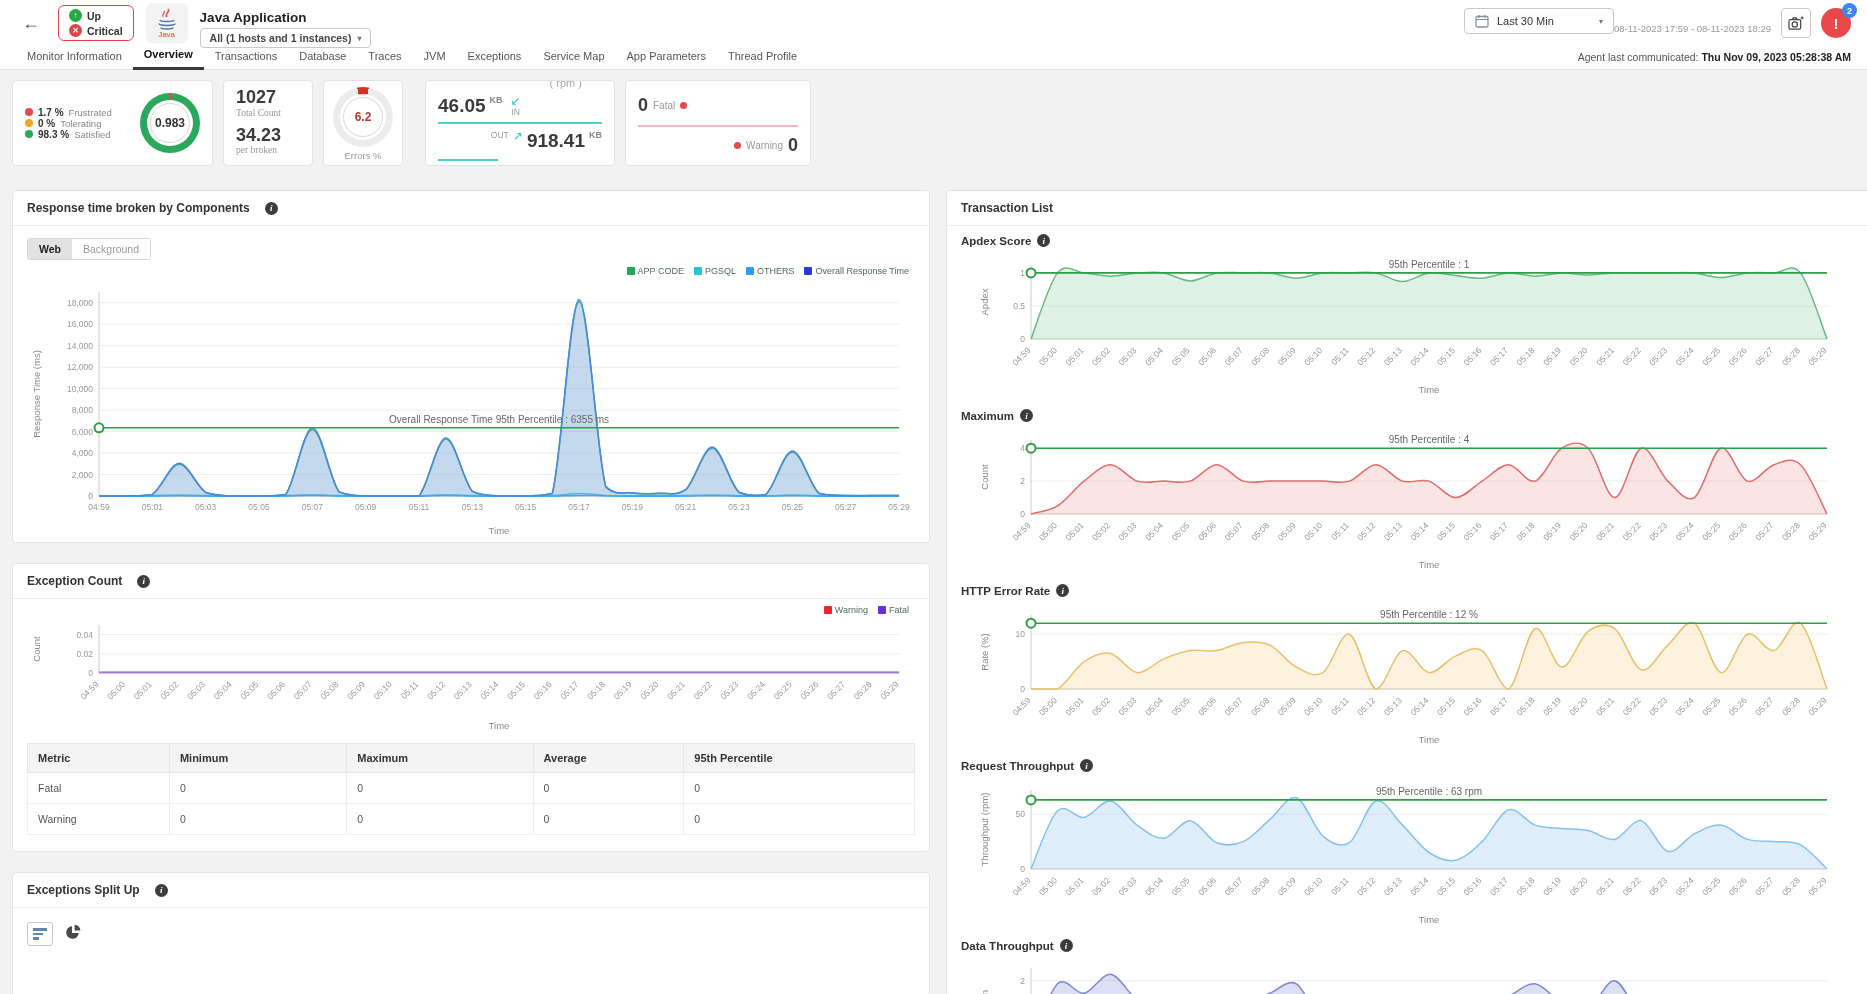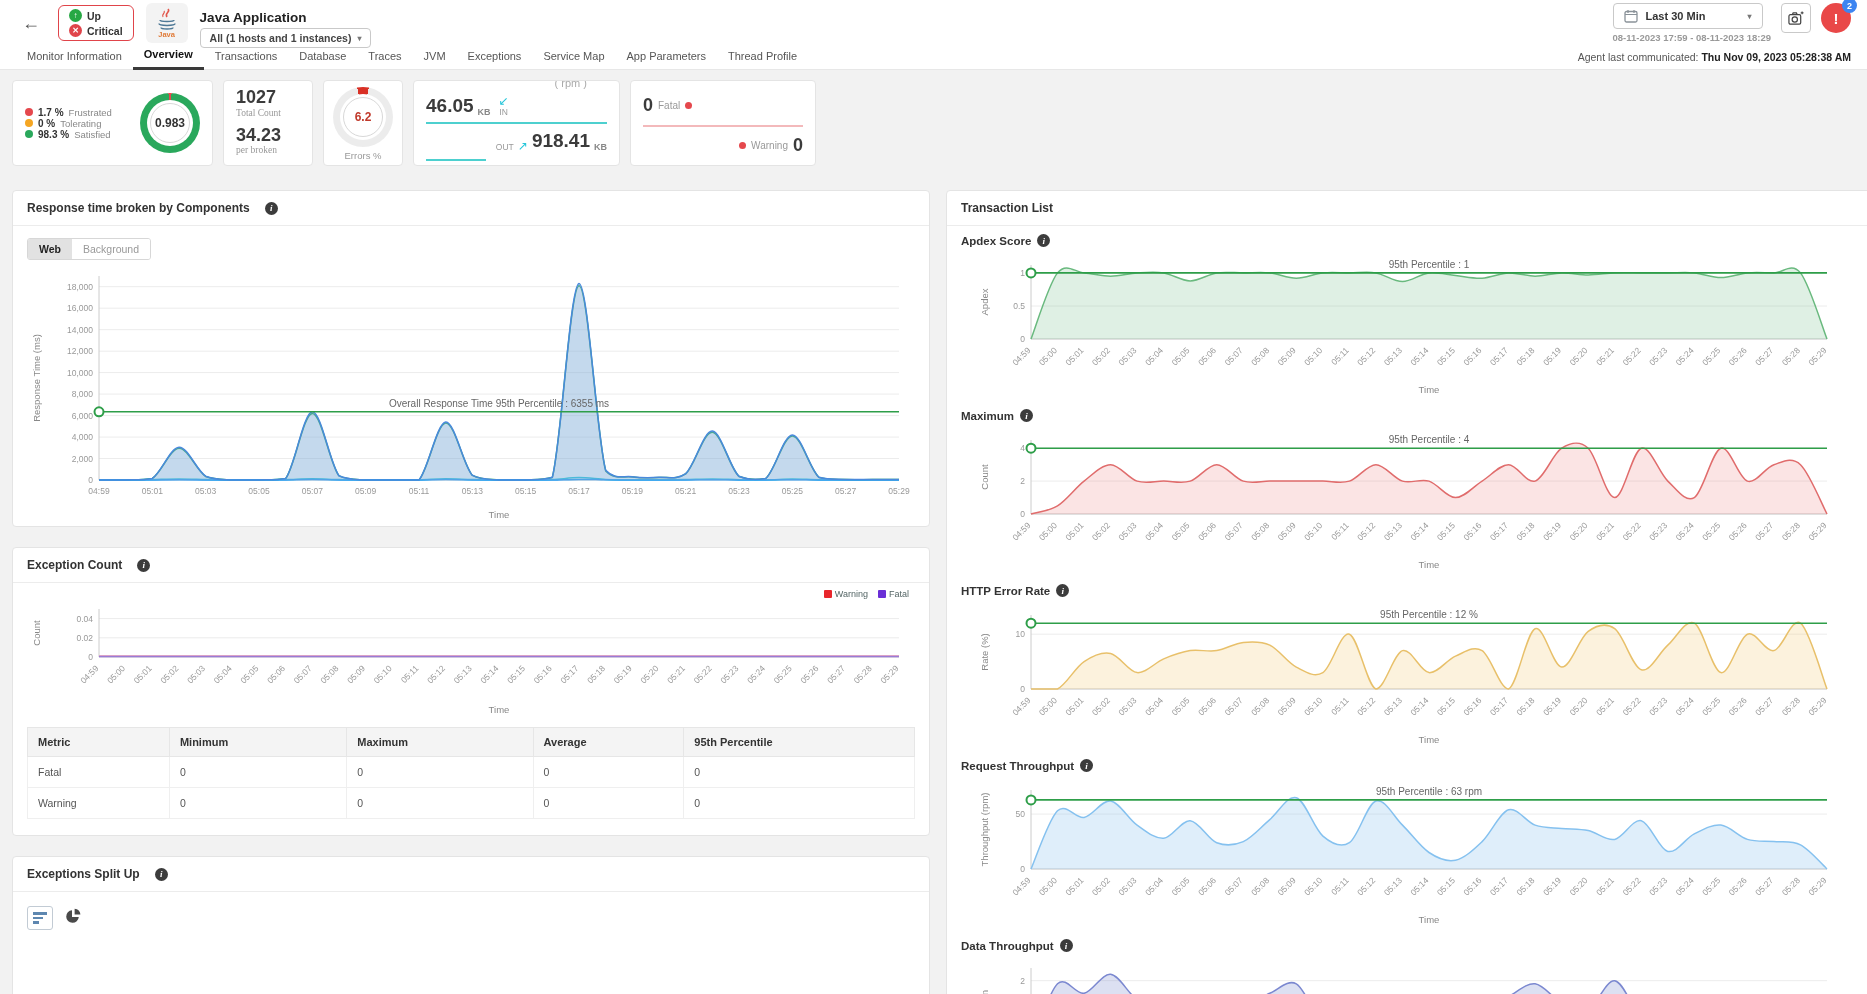--- a/index.html
+++ b/index.html
@@ -13,21 +13,21 @@
   .cir{width:13px;height:13px;border-radius:50%;color:#fff;font-size:8px;display:inline-flex;align-items:center;justify-content:center;font-weight:bold;line-height:1;}
   .cir.up{background:#27a844;}
   .cir.cr{background:#e0444a;}
   .javatile{width:42px;height:40px;background:#f3f3f3;border-radius:6px;display:flex;flex-direction:column;align-items:center;justify-content:center;}
   .javaword{font-size:7.5px;font-weight:bold;color:#e07b39;margin-top:-2px;}
   .titleblock{display:flex;flex-direction:column;gap:3px;}
   .apptitle{font-size:13.5px;font-weight:bold;color:#222;margin-top:12px;}
   .scopesel{display:inline-flex;align-items:center;gap:6px;border:1px solid #c9c9c9;border-radius:4px;padding:3px 9px;font-size:10.5px;font-weight:bold;color:#444;background:#fff;cursor:pointer;width:max-content;}
   .caret{font-size:8px;color:#777;}
   .topright{margin-left:auto;display:flex;align-items:flex-start;gap:10px;}
-  .timepicker{display:flex;flex-direction:column;align-items:flex-start;font-weight:bold;}
+  .timepicker{display:flex;align-items:flex-end;}
   .tpbox{display:flex;align-items:center;gap:8px;border:1px solid #c9c9c9;border-radius:4px;padding:5px 10px;min-width:150px;background:#fff;cursor:pointer;}
   .tplabel{font-size:11px;color:#333;flex:1;}
   .tpsub{font-size:9.5px;color:#999;margin-top:3px;}
   .iconbtn{width:30px;height:30px;border:1px solid #c9c9c9;border-radius:4px;background:#fff;display:flex;align-items:center;justify-content:center;cursor:pointer;}
   .alert{width:30px;height:30px;border-radius:50%;background:#e94848;color:#fff;display:flex;align-items:center;justify-content:center;font-weight:bold;font-size:15px;position:relative;cursor:pointer;}
   .alertbadge{position:absolute;top:-5px;right:-6px;min-width:15px;height:15px;border-radius:50%;background:#3d85f1;color:#fff;font-size:9px;font-weight:bold;display:flex;align-items:center;justify-content:center;}
   
   .tabs{display:flex;align-items:center;background:#fff;padding:0 16px;height:26px;border-bottom:1px solid #e7e7e7;}
   .tab{font-size:11px;color:#555;padding:5px 11px 7px;cursor:pointer;white-space:nowrap;}
   .tab.on{color:#111;font-weight:bold;border-bottom:3px solid #3a3a3a;}
@@ -49,23 +49,23 @@
   .donutval{position:absolute;inset:0;display:flex;align-items:center;justify-content:center;font-size:12px;font-weight:bold;color:#333;z-index:1;}
   .donut.err .donutval{color:#c0392b;}
   .kpi-rt{width:182px;display:flex;align-items:flex-end;padding-bottom:16px;padding-left:20px;}
   .bigval{font-size:27px;font-weight:bold;color:#3b3b3b;line-height:1;}
   .bigunit{font-size:14px;color:#777;margin-left:5px;}
   .kpi-tp{width:90px;padding-top:6px;}
   .kv{font-size:18px;font-weight:bold;color:#3b3b3b;line-height:1.15;}
   .kl{font-size:9.5px;color:#999;margin-bottom:7px;font-family:Liberation Serif, serif;}
   .kpi-errp{width:80px;padding:6px 8px;}
   .errlabel{font-size:9.5px;color:#999;text-align:center;margin-top:3px;}
-  .kpi-io{width:207px;padding-top:14px;}
+  .kpi-io{width:190px;padding-top:14px;margin-left:12px;}
   .clipped{position:absolute;top:-4px;right:32px;font-size:11px;color:#aaa;}
-  .iorow{display:flex;align-items:flex-end;gap:4px;}
+  .iorow{display:flex;align-items:flex-start;gap:4px;}
   .iorow.out{justify-content:flex-end;margin-top:6px;}
   .iov{font-size:19px;font-weight:bold;color:#3b3b3b;}
   .iou{font-size:9px;font-weight:bold;color:#888;}
   .ioarr{color:#26c6da;font-size:12px;line-height:1;text-align:center;}
   .iodir{font-size:8.5px;color:#999;text-align:center;}
   .tealline{height:2px;background:#4dd0cf;margin-top:5px;}
   .tealline.short{width:60px;margin-top:7px;}
   .kpi-exc{width:186px;padding-top:14px;}
   .excrow{display:flex;align-items:center;gap:5px;}
   .excrow.right{justify-content:flex-end;margin-top:8px;}
@@ -261,20 +261,38 @@
   <div class="leftcol">
 
     <div class="panel">
       <div class="panelh">
         <span>Response time broken by Components</span>
         <span class="inf">i</span>
       </div>
       <div class="seg">
         <button class="on">Web</button>
         <button>Background</button>
+      </div>
+      <div class="legend">
+        <span class="legitem">
+            <span class="sw" style="background: rgb(33, 167, 92);"></span>
+            <span>APP CODE</span>
+          </span>
+        <span class="legitem">
+            <span class="sw" style="background: rgb(38, 198, 218);"></span>
+            <span>PGSQL</span>
+          </span>
+        <span class="legitem">
+            <span class="sw" style="background: rgb(46, 157, 245);"></span>
+            <span>OTHERS</span>
+          </span>
+        <span class="legitem">
+            <span class="sw" style="background: rgb(43, 59, 214);"></span>
+            <span>Overall Response Time</span>
+          </span>
       </div>
       <div class="chart"><svg width="888" height="262" viewBox="0 0 888 262">
             <line x1="72" x2="872" y1="26.7" y2="26.7" stroke="#ececec"></line>
             <text class="tick" x="66" y="29.7" text-anchor="end">18,000</text>
             <line x1="72" x2="872" y1="48.2" y2="48.2" stroke="#ececec"></line>
             <text class="tick" x="66" y="51.2" text-anchor="end">16,000</text>
             <line x1="72" x2="872" y1="69.7" y2="69.7" stroke="#ececec"></line>
             <text class="tick" x="66" y="72.7" text-anchor="end">14,000</text>
             <line x1="72" x2="872" y1="91.2" y2="91.2" stroke="#ececec"></line>
             <text class="tick" x="66" y="94.2" text-anchor="end">12,000</text>

